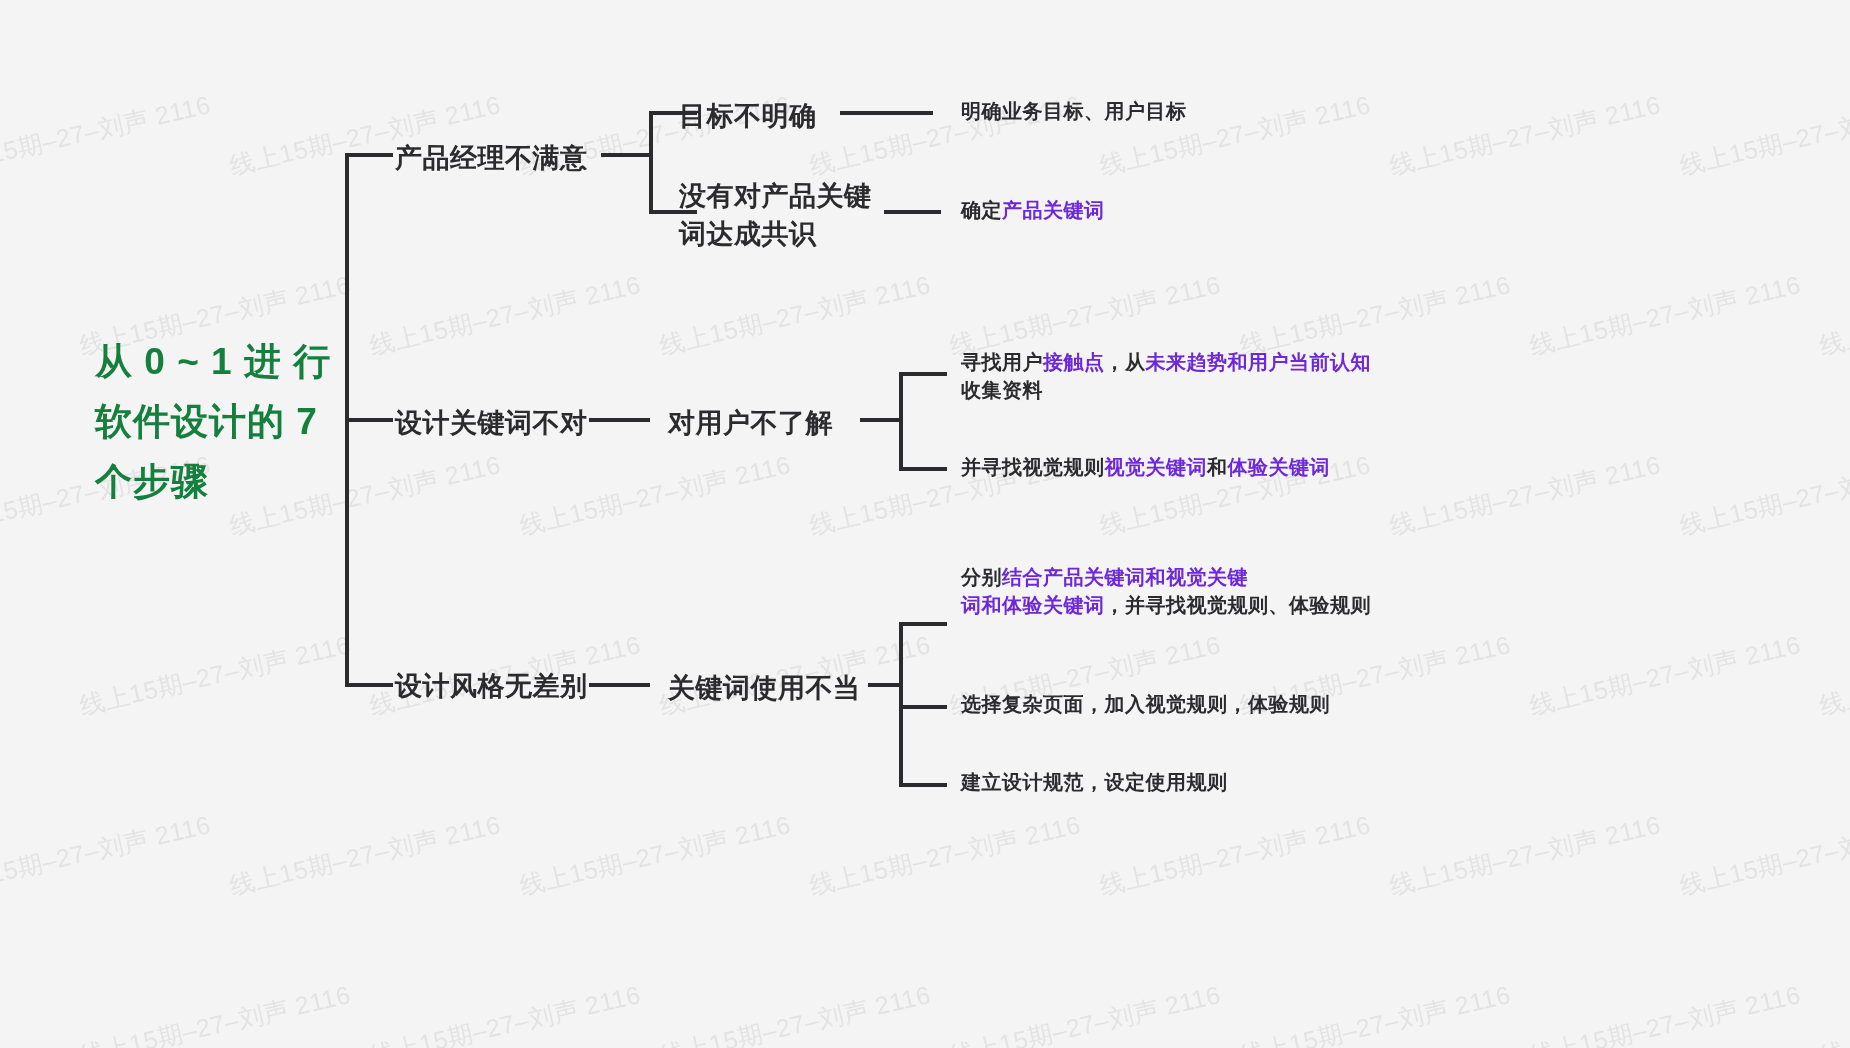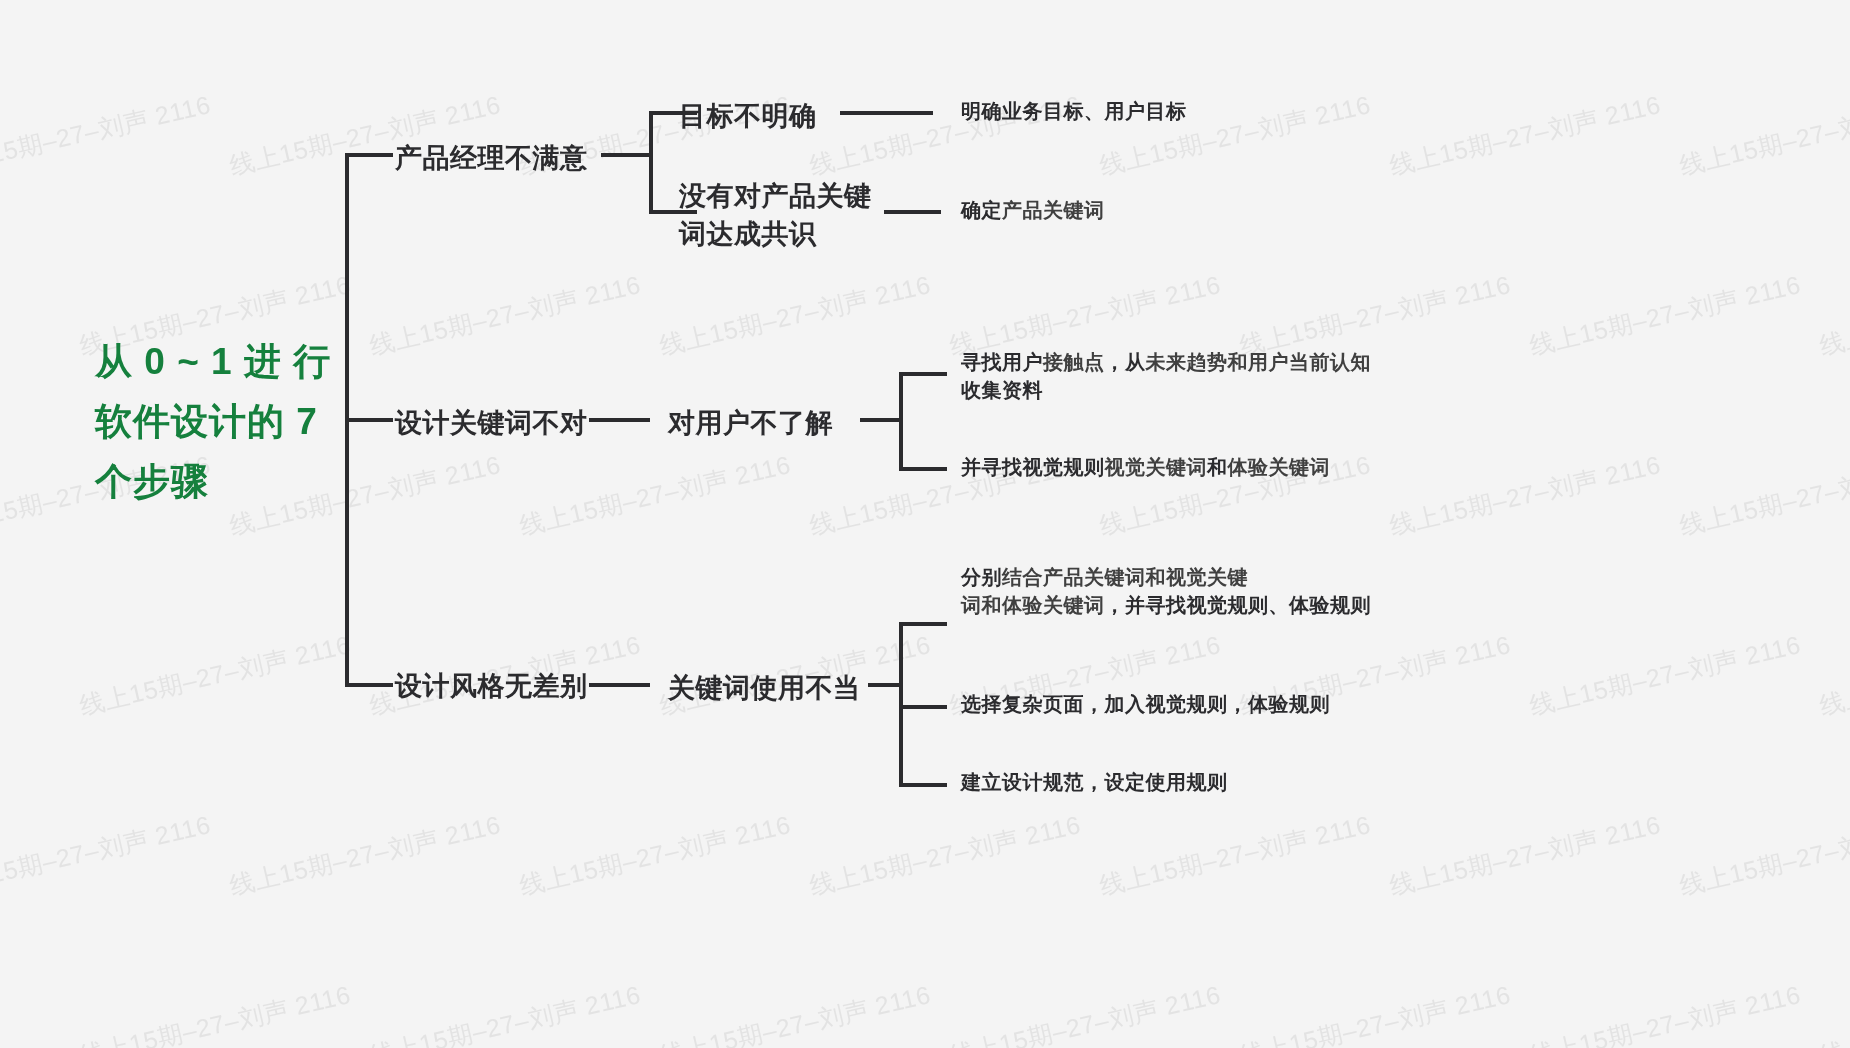--- a/index.html
+++ b/index.html
@@ -45,21 +45,21 @@
     width:250px;
     font-size:37px;
     font-weight:700;
     color:#15803d;
     line-height:1.62;
     letter-spacing:1px;
   }
   .lvl1{font-size:27px;}
   .lvl2{font-size:27px;}
   .lvl3{font-size:20px;}
-  .red{color:#404040;}
+  .red{color:#6d28d9;}
   .blk{color:#2b2b2e;}
 </style>
 </head>
 <body>
 
 <div id="stage">
 
   <div class="wm-layer" id="wm-layer">
       <div class="wm" style="left: -60px; top: 150px;">线上15期–27–刘声 2116</div>
       <div class="wm" style="left: 230px; top: 150px;">线上15期–27–刘声 2116</div>

